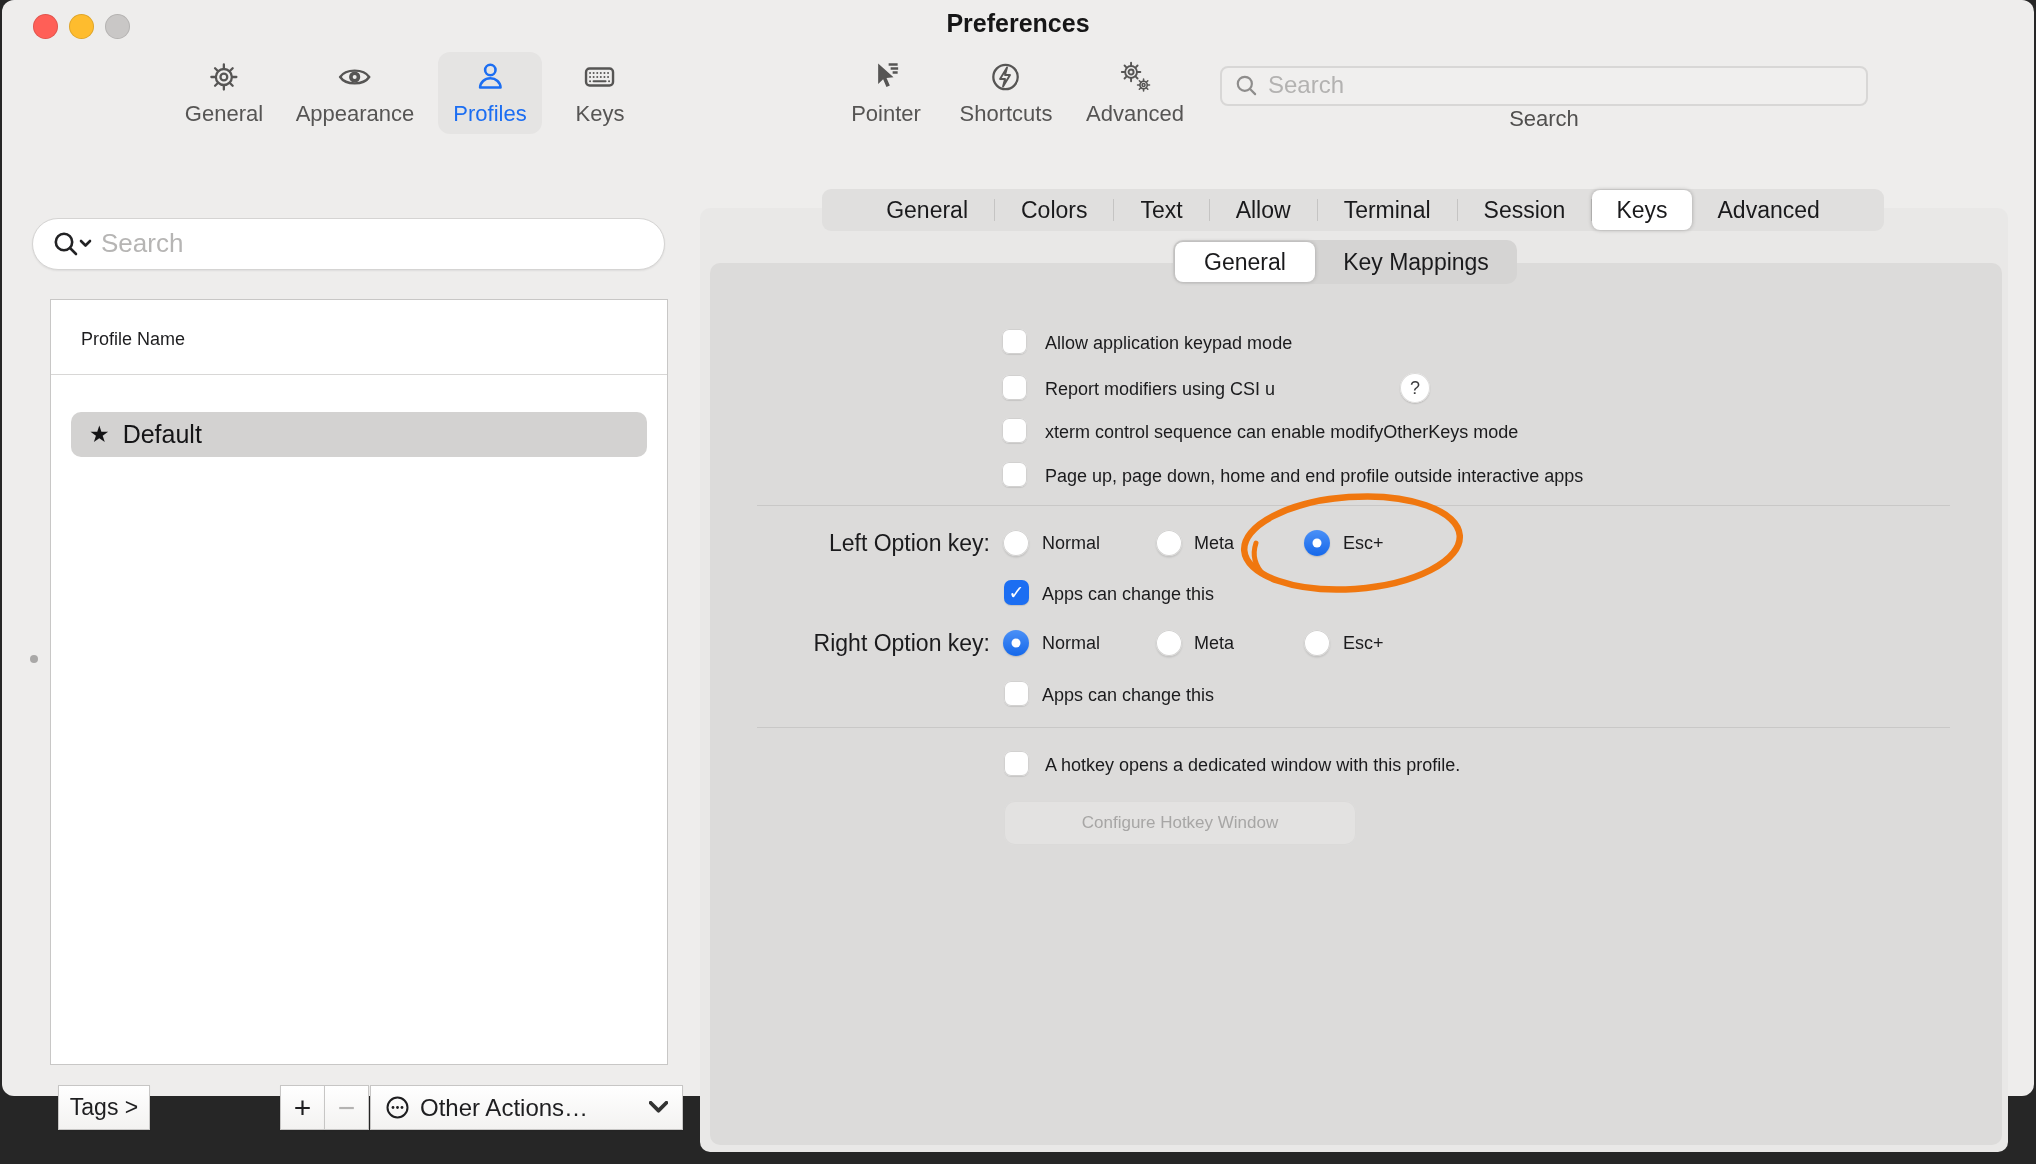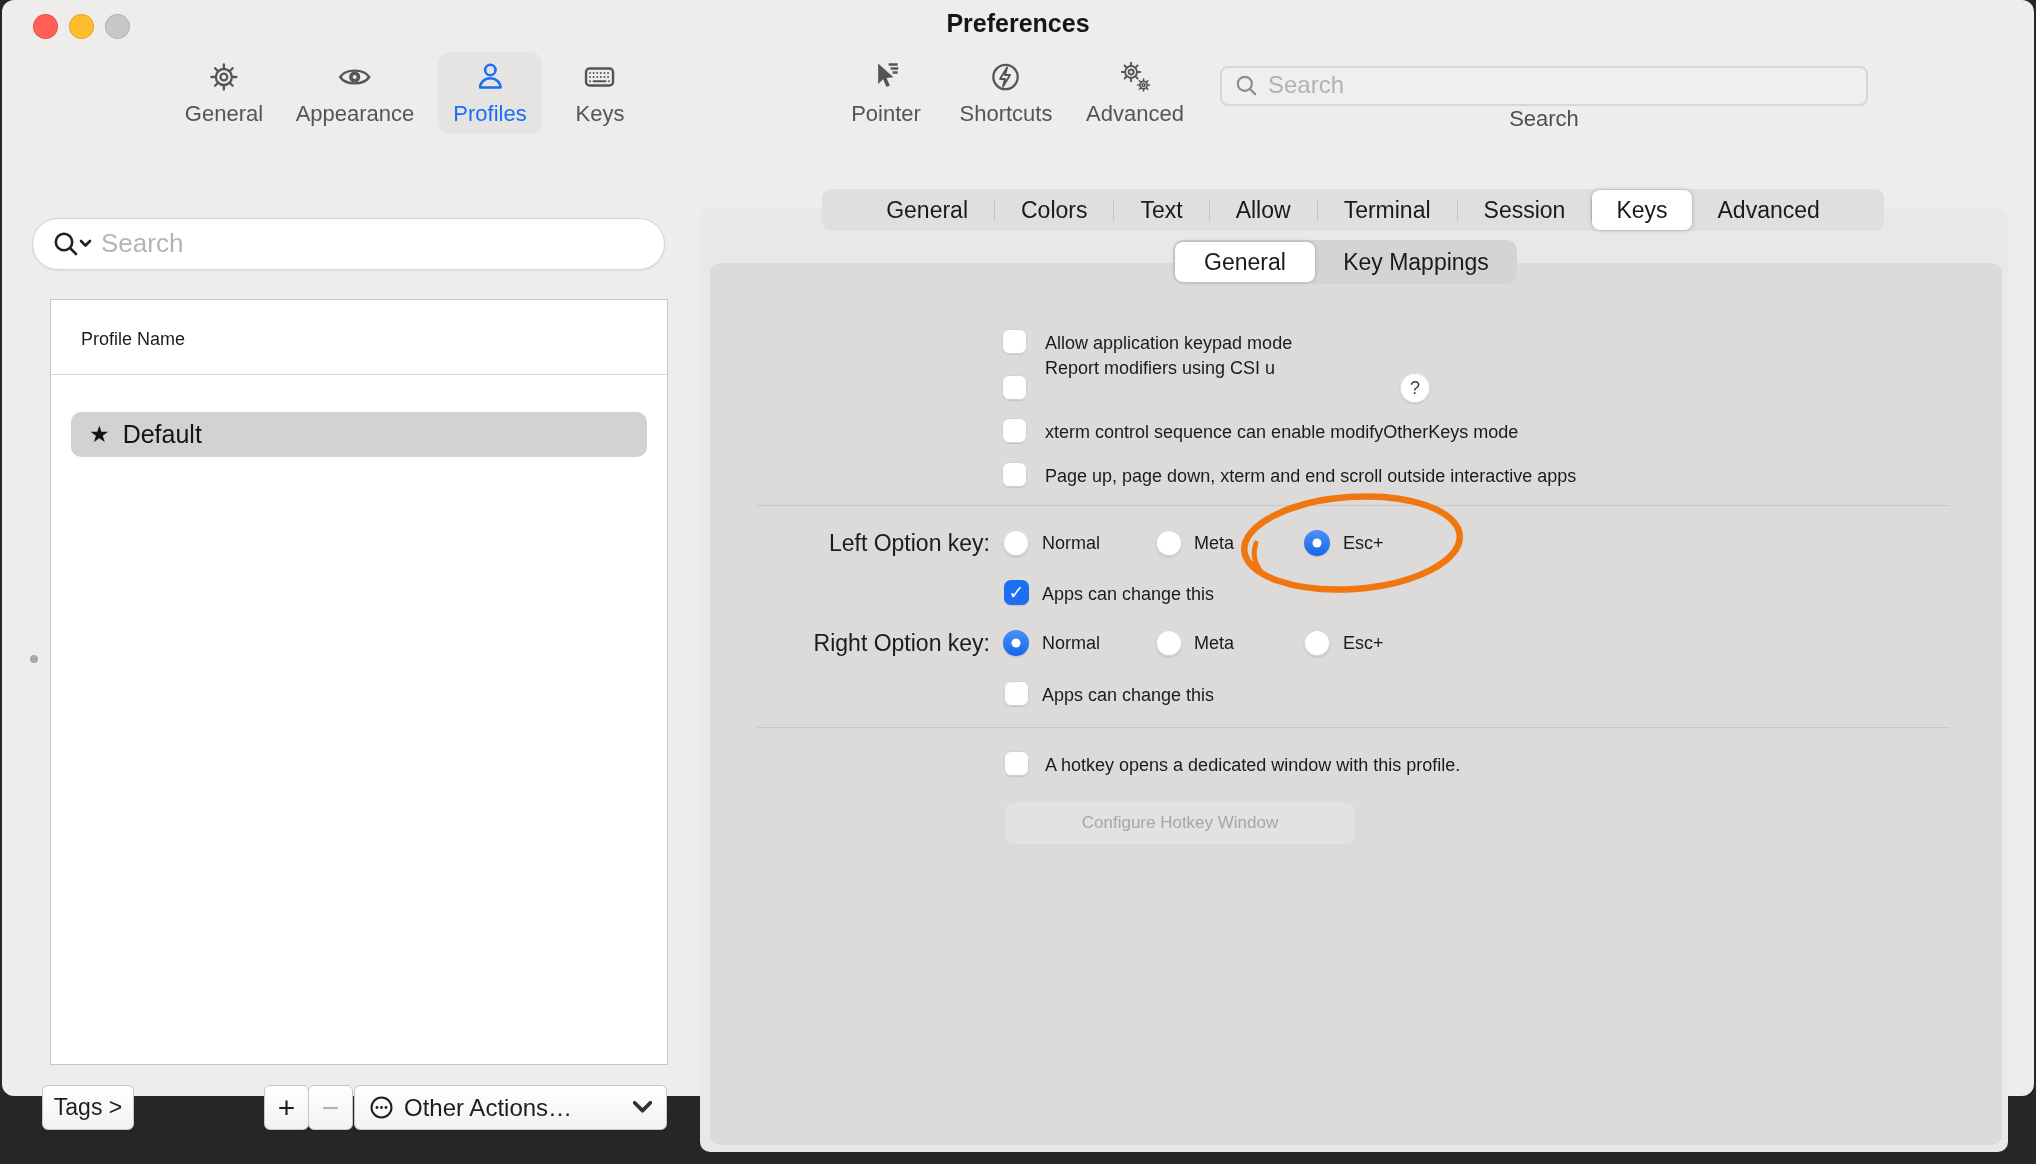--- a/index.html
+++ b/index.html
@@ -34,22 +34,22 @@
     border:1px solid #d5d4d3;box-sizing:border-box;display:flex;align-items:center;box-shadow:0 1px 2px rgba(0,0,0,.07);}
   .l-search svg{width:44px;height:30px;margin-left:18px;color:#222224;flex:none;}
   .l-search input{flex:1;border:none;outline:none;background:transparent;font-family:inherit;font-size:26px;color:#3c3c3e;padding:0 14px 2px 6px;}
   .l-search input::placeholder{color:#b6b5b4;}
   .listbox{position:absolute;left:48px;top:299px;width:618px;height:766px;background:#fff;border:1px solid #c8c7c6;box-sizing:border-box;}
   .list-header{position:absolute;left:30px;top:29px;font-size:18px;color:#1d1d1f;}
   .list-sep{position:absolute;left:0;top:74px;width:100%;height:1px;background:#d8d7d6;}
   .profile-row{position:absolute;left:20px;top:112px;width:576px;height:45px;border-radius:10px;background:#d3d2d1;display:flex;align-items:center;}
   .profile-row .star{font-size:23px;margin-left:18px;color:#141416;}
   .profile-row .pname{font-size:25px;margin-left:13px;color:#141416;}
-  .btn{background:linear-gradient(#ffffff,#f3f2f1);border:1px solid #c7c6c5;border-radius:6px;box-sizing:border-box;
-    display:flex;align-items:center;justify-content:center;font-size:23px;color:#1e1e20;box-shadow:0 1px 1px rgba(0,0,0,.05);}
+  .btn{background:linear-gradient(#ffffff,#f3f2f1);border:1px solid #c7c6c5;border-radius:0;box-sizing:border-box;
+    display:flex;align-items:center;justify-content:center;font-size:23px;color:#1e1e20;box-shadow:0 1px 1px rgba(0,0,0,.05);margin-left:16px;}
   .tags-btn{position:absolute;left:40px;top:1085px;width:92px;height:45px;}
   .plus-btn{position:absolute;left:262px;top:1085px;width:45px;height:45px;font-size:30px;font-weight:300;}
   .minus-btn{position:absolute;left:306px;top:1085px;width:45px;height:45px;font-size:30px;font-weight:300;color:#b4b3b2;}
   .other-btn{position:absolute;left:352px;top:1085px;width:313px;height:45px;justify-content:flex-start;}
   .other-btn svg.ellipsis{width:27px;height:27px;margin-left:13px;color:#1e1e20;flex:none;}
   .other-btn .olabel{margin-left:9px;font-size:24px;}
   .other-btn svg.chev{width:19px;height:13px;margin-left:auto;margin-right:14px;color:#333;}
   .scroll-dot{position:absolute;left:28px;top:655px;width:8px;height:8px;border-radius:50%;background:#a9a8a7;}
   
   .outer-panel{position:absolute;left:698px;top:208px;width:1308px;height:944px;background:#e9e8e7;border-radius:10px;}
@@ -253,28 +253,28 @@
 
   <div class="subtabbar">
     <div class="subtab g on">General</div>
     <div class="subtab km">Key Mappings</div>
   </div>
 
   <span class="cb" style="left:1000px;top:329px"></span>
   <span class="lbl" style="left:1043px;top:343px">Allow application keypad mode</span>
 
   <span class="cb" style="left:1000px;top:375px"></span>
-  <span class="lbl" style="left:1043px;top:368px">Report modifiers using CSI u</span>
+  <span class="lbl" style="left:1043px;top:389px">Report modifiers using CSI u</span>
   <div class="help-btn">?</div>
 
   <span class="cb" style="left:1000px;top:418px"></span>
   <span class="lbl" style="left:1043px;top:432px">xterm control sequence can enable modifyOtherKeys mode</span>
 
   <span class="cb" style="left:1000px;top:462px"></span>
-  <span class="lbl" style="left:1043px;top:476px">Page up, page down, xterm and end scroll outside interactive apps</span>
+  <span class="lbl" style="left:1043px;top:476px">Page up, page down, home and end profile outside interactive apps</span>
 
   <div class="hsep" style="top:505px"></div>
 
   <div class="rlabel" style="top:543px">Left Option key:</div>
   <span class="radio" style="left:1001px;top:530px"></span>
   <span class="lbl" style="left:1040px;top:543px">Normal</span>
   <span class="radio" style="left:1154px;top:530px"></span>
   <span class="lbl" style="left:1192px;top:543px">Meta</span>
   <span class="radio on" style="left:1302px;top:530px"></span>
   <span class="lbl" style="left:1341px;top:543px">Esc+</span>

